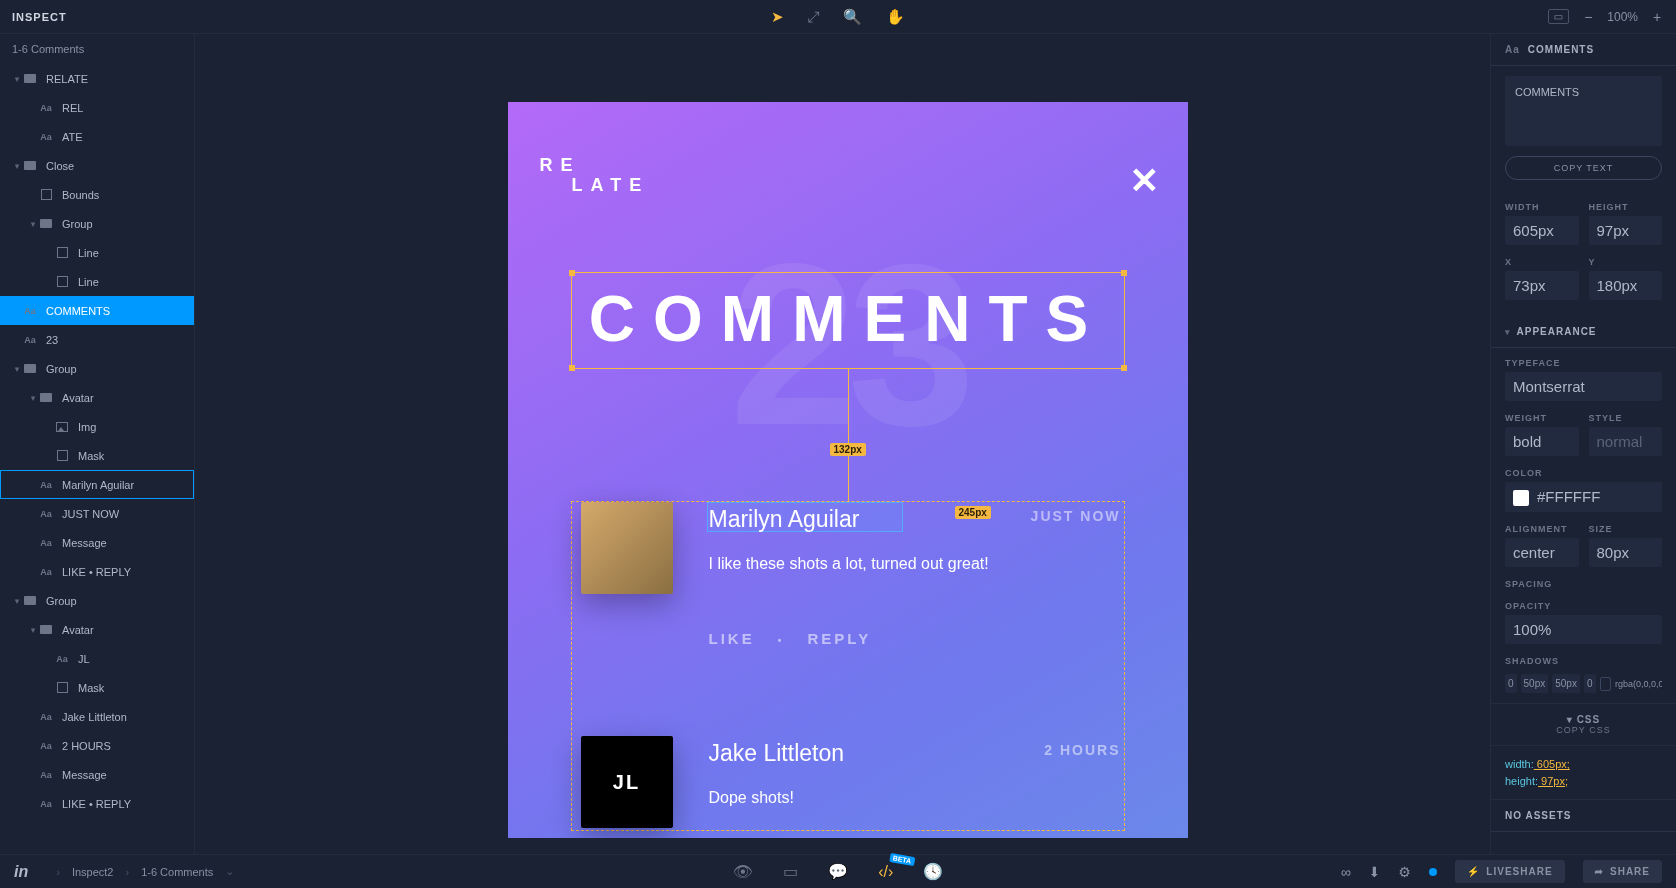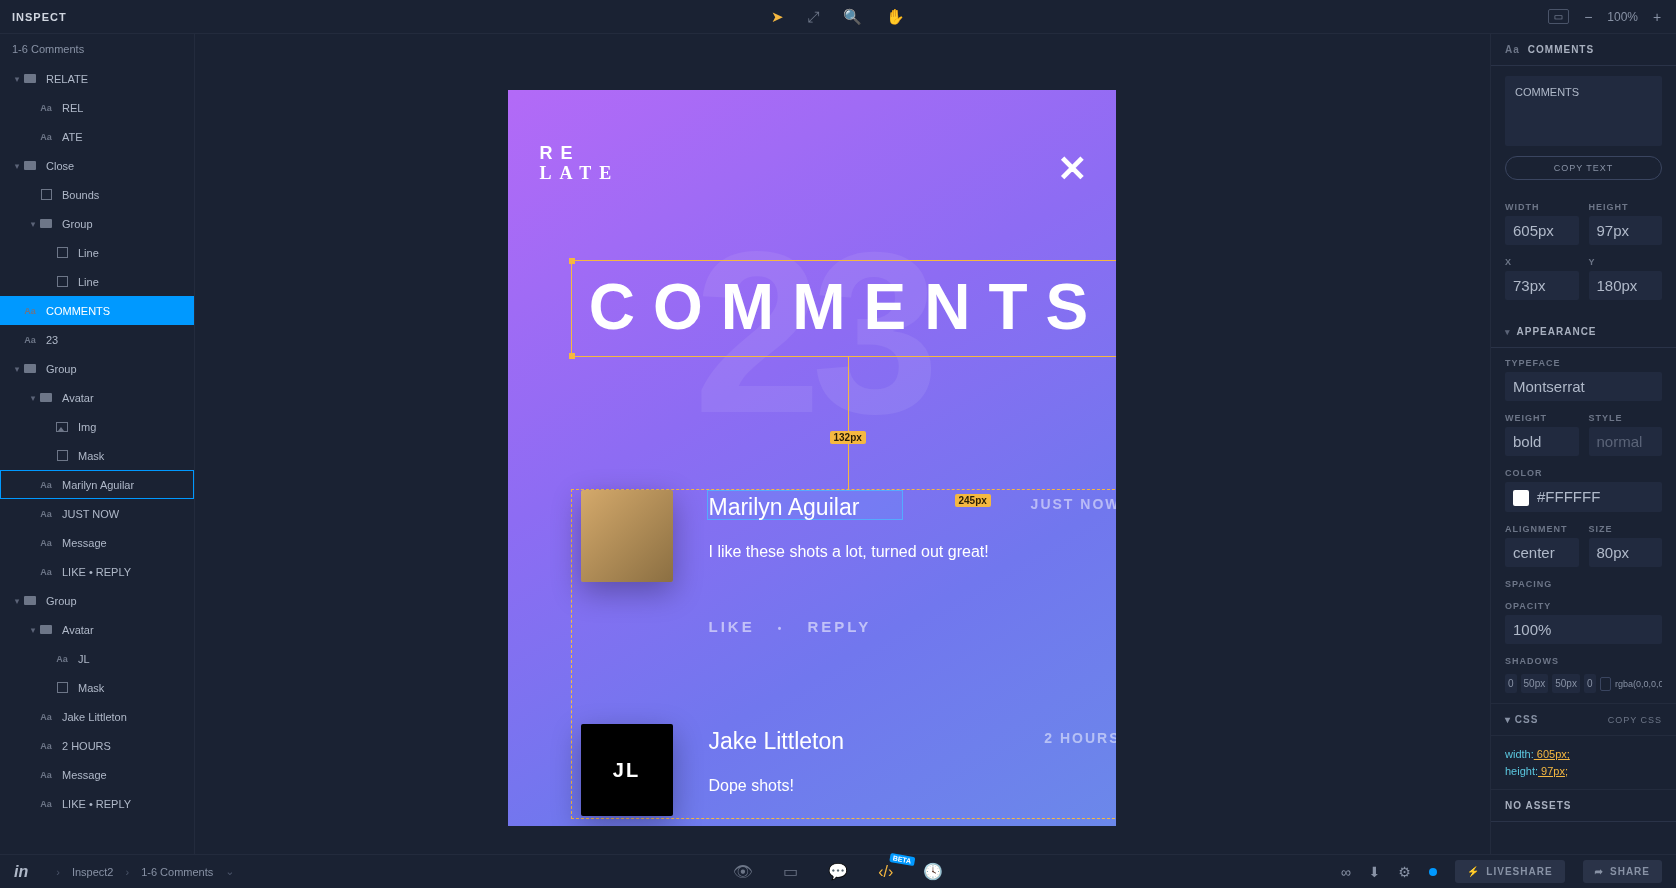--- a/index.html
+++ b/index.html
@@ -28,23 +28,23 @@
 .layer-item .icon { width: 16px; height: 16px; display: inline-flex; align-items: center; justify-content: center; margin-right: 8px; font-size: 10px; color: #6d7688; }
 .layer-item .text-icon { font-size: 9px; font-weight: 700; }
 .layer-item .folder-icon { width: 12px; height: 9px; background: #6d7688; border-radius: 1px; display: inline-block; }
 .layer-item .rect-icon { width: 11px; height: 11px; border: 1.5px solid #6d7688; display: inline-block; }
 .layer-item .img-icon { width: 12px; height: 10px; border: 1.5px solid #6d7688; display: inline-block; position: relative; }
 .layer-item .img-icon::after { content: ""; position: absolute; bottom: 0; left: 1px; border-left: 3px solid transparent; border-right: 3px solid transparent; border-bottom: 4px solid #6d7688; }
 
 
 .canvas-wrap { flex: 1; background: #1a2233; position: relative; display: flex; overflow: hidden; }
 .canvas-inner { width: 1290px; height: 800px; margin: 0 auto; background: #1a2233; position: relative; }
-.artboard { position: absolute; left: 310px; top: 56px; width: 608px; height: 736px; background: linear-gradient(150deg, #b36af7 0%, #8d6cf3 40%, #7177ee 70%, #6b88ea 100%); overflow: hidden; padding-left: 8px; }
+.artboard { position: absolute; left: 310px; top: 68px; width: 680px; height: 736px; background: linear-gradient(150deg, #b36af7 0%, #8d6cf3 40%, #7177ee 70%, #6b88ea 100%); overflow: hidden; padding-left: 8px; }
 .artboard .logo { position: absolute; left: 32px; top: 54px; color: #fff; font-weight: 700; font-size: 18px; letter-spacing: 8px; line-height: 1.1; }
-.artboard .logo-line2 { margin-left: 0; font-family: Liberation Serif, serif; }
+.artboard .logo-line2 { margin-left: 32px; }
 .artboard .close-x { position: absolute; right: 28px; top: 58px; color: #fff; font-size: 36px; font-weight: 700; cursor: pointer; }
 .artboard .bg-number { position: absolute; left: 50%; top: 110px; transform: translateX(-50%); font-size: 230px; font-weight: 700; color: rgba(255,255,255,0.08); letter-spacing: -10px; }
 .artboard .heading { position: absolute; left: 73px; top: 180px; width: 534px; color: #fff; font-size: 64px; font-weight: 700; letter-spacing: 18px; text-align: center; }
 .selection-box { position: absolute; border: 1px solid #f5b841; }
 .sel-dot { position: absolute; width: 6px; height: 6px; background: #f5b841; }
 .measure-label { position: absolute; background: #f5b841; color: #2a1e05; font-size: 10px; font-weight: 700; padding: 1px 4px; border-radius: 2px; text-align: right; }
 .name-selection { position: absolute; border: 1px solid #55aaff; background: rgba(90,160,255,0.2); }
 
 .comment { position: absolute; left: 73px; width: 540px; }
 .comment .avatar-img { width: 92px; height: 92px; background: linear-gradient(135deg,#d4a96b,#8b6f42); position: absolute; left: 0; top: 0; box-shadow: 0 10px 30px rgba(0,0,0,0.3); border-radius: 2px; }
@@ -63,21 +63,21 @@
 .right-panel .copy-btn { margin: 0 14px 14px; border: 1px solid #3a4560; border-radius: 20px; text-align: center; padding: 6px; font-size: 9px; letter-spacing: 1px; color: #8892a5; cursor: pointer; }
 .right-panel .prop-row { display: flex; gap: 10px; padding: 8px 14px 0; }
 .right-panel .prop-col { flex: 1; }
 .right-panel .prop-label { font-size: 9px; font-weight: 700; letter-spacing: 1px; color: #6d7688; margin-bottom: 4px; }
 .right-panel .prop-input { background: #212a3f; padding: 6px 8px; border-radius: 2px; font-size: 15px; color: #b0b9c9; margin-bottom: 4px; }
 .right-panel .prop-sub { font-size: 8px; color: #5b6478; text-align: center; }
 .right-panel .color-swatch { width: 16px; height: 16px; background: #fff; display: inline-block; vertical-align: middle; margin-right: 8px; border-radius: 2px; }
 .right-panel .css-block { padding: 10px 14px; font-family: monospace; font-size: 11px; line-height: 1.5; }
 .right-panel .css-key { color: #5bc8e0; }
 .right-panel .css-val { color: #f5b841; text-decoration: underline; }
-.right-panel .css-header { display: flex; justify-content: space-between; align-items: center; padding: 10px 14px; border-top: 1px solid #232b3d; border-bottom: 1px solid #232b3d; }
+.right-panel .css-header { display: flex; justify-content: space-between; align-items: center; padding: 10px 14px; border-top: 1px solid #232b3d; border-bottom: 1px solid #232b3d; flex-direction: column; }
 .right-panel .css-header .copy-css { font-size: 9px; letter-spacing: 1px; color: #6d7688; cursor: pointer; }
 .right-panel .shadow-row { display: flex; gap: 4px; padding: 4px 14px 10px; align-items: center; }
 .right-panel .shadow-row .sv { background: #212a3f; padding: 4px 3px; font-size: 10px; border-radius: 2px; flex-shrink: 0; text-align: center; }
 .right-panel .shadow-row .sc { width: 14px; height: 14px; border: 1px solid #3a4560; border-radius: 2px; }
 
 
 .bottombar { position: absolute; left: 0; right: 0; bottom: 0; height: 34px; background: #1a2233; border-top: 1px solid #232b3d; display: flex; align-items: center; padding: 0 14px; font-size: 11px; color: #8892a5; }
 .bottombar .logo { font-style: italic; font-weight: 700; font-size: 16px; color: #b0b9c9; margin-right: 28px; }
 .bottombar .crumb { margin-right: 12px; cursor: pointer; }
 .bottombar .chev { color: #4a5469; margin-right: 12px; }

